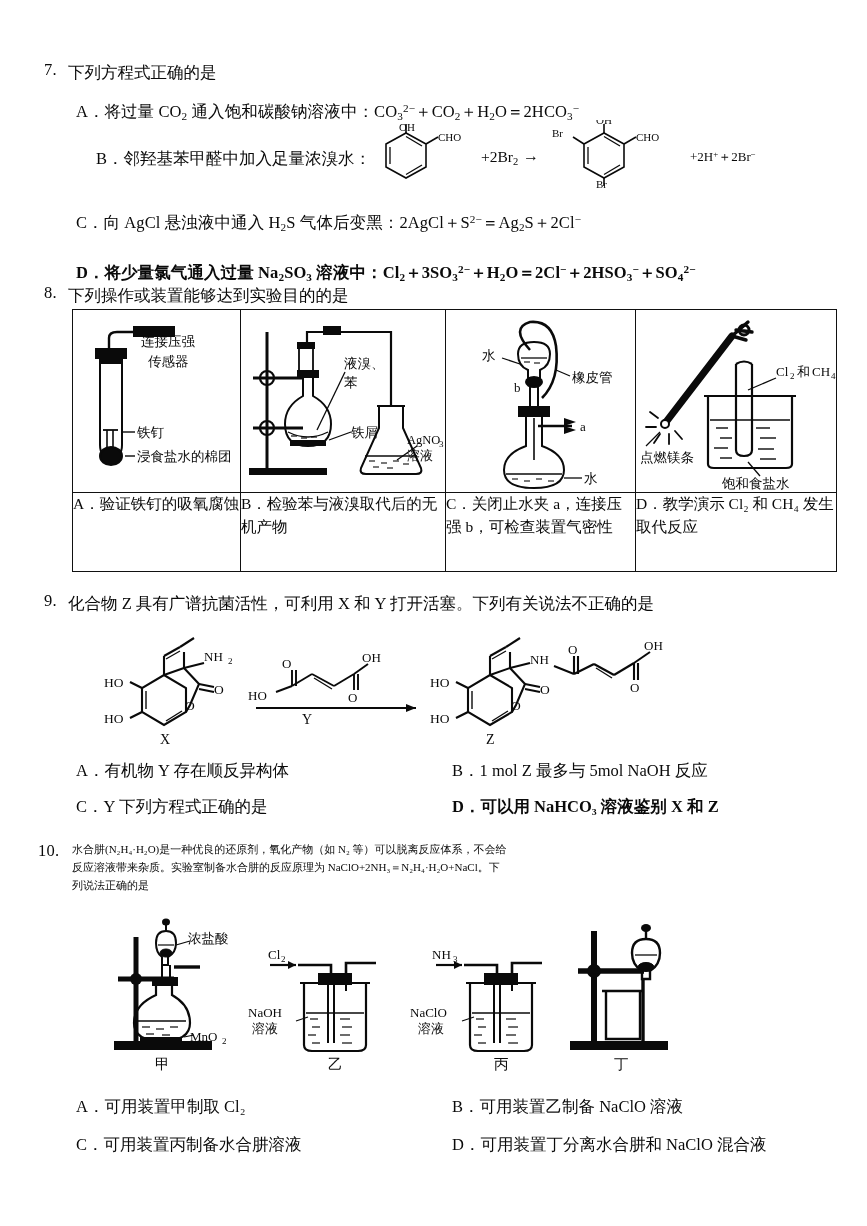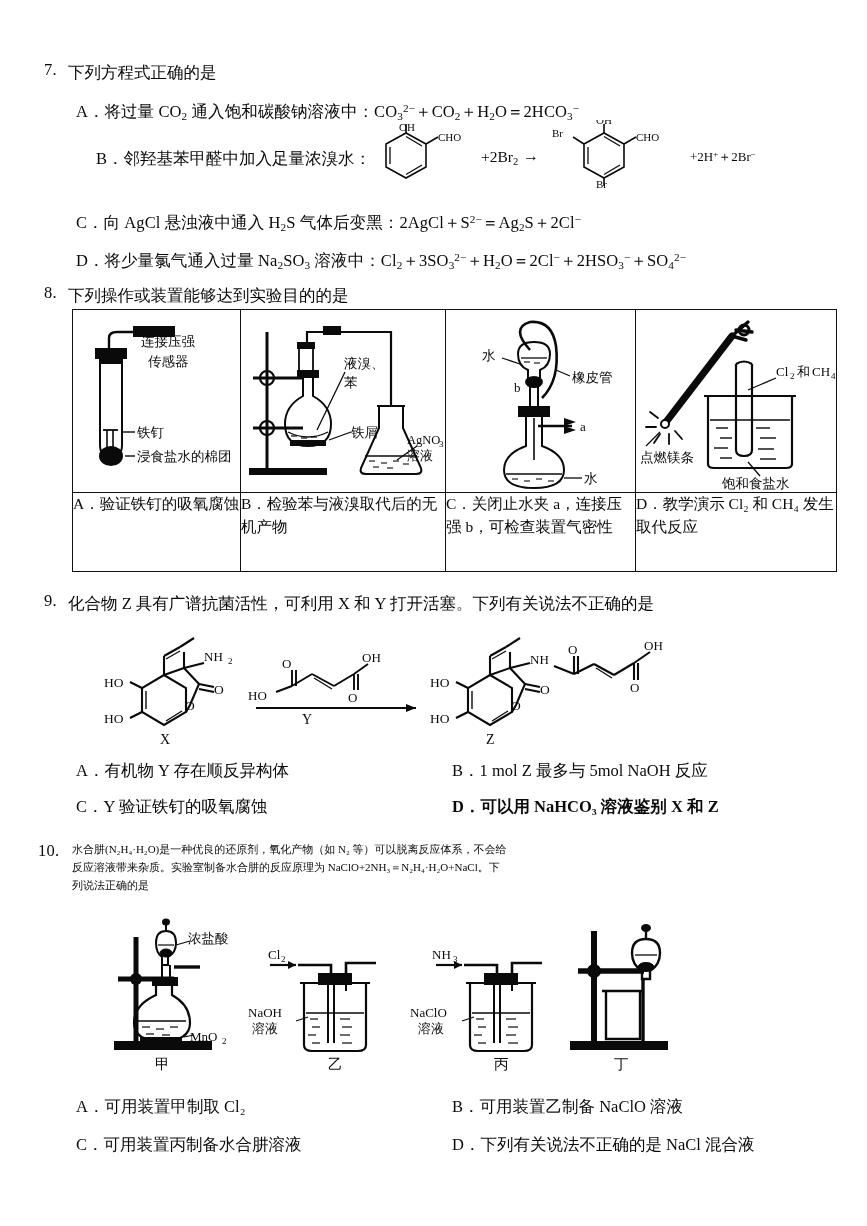--- a/index.html
+++ b/index.html
@@ -135,21 +135,21 @@
       <text x="50" y="68" font-size="11" font-family="'Liberation Serif',serif" fill="#0a0a0a">Br</text>
     </svg>
   </div>
 
   <div class="struct" style="left:690px; top:148px; font-size:13px;">+2H<sup>+</sup>＋2Br<sup>−</sup></div>
 
   <div class="opt" style="left:76px; top:212px;">
     <span>C．</span><span class="eq">向 AgCl 悬浊液中通入 H<sub>2</sub>S 气体后变黑：2AgCl＋S<sup>2−</sup>＝Ag<sub>2</sub>S＋2Cl<sup>−</sup></span>
   </div>
 
-  <div class="opt" style="left:76px; top:250px;">
+  <div class="opt" style="left:76px; top:262px;font-weight:bold;">
     <span>D．</span><span class="eq">将少量氯气通入过量 Na<sub>2</sub>SO<sub>3</sub> 溶液中：Cl<sub>2</sub>＋3SO<sub>3</sub><sup>2−</sup>＋H<sub>2</sub>O＝2Cl<sup>−</sup>＋2HSO<sub>3</sub><sup>−</sup>＋SO<sub>4</sub><sup>2−</sup></span>
   </div>
 
   <div class="qnum" style="left:44px; top:283px;">
     <span>8.</span>
   </div>
   <div class="qstem" style="position:absolute; left:68px; top:283px;">下列操作或装置能够达到实验目的的是</div>
 
   <table class="table8">
     <tbody>
@@ -447,21 +447,21 @@
     </svg>
   </div>
 
   <div class="opt" style="left:76px; top:760px;">
     <span>A．</span><span>有机物 Y 存在顺反异构体</span>
   </div>
   <div class="opt" style="left:452px; top:760px;">
     <span>B．</span><span>1 mol Z 最多与 5mol NaOH 反应</span>
   </div>
   <div class="opt" style="left:76px; top:796px;">
-    <span>C．</span><span>Y 验证铁钉的吸氧腐蚀</span>
+    <span>C．</span><span>Y 下列方程式正确的是</span>
   </div>
   <div class="opt" style="left:452px; top:796px;font-weight:bold;">
     <span>D．</span><span>可以用 NaHCO₃ 溶液鉴别 X 和 Z</span>
   </div>
 
   <div class="qnum" style="left:38px; top:841px;">
     <span>10.</span>
   </div>
   <div style="position:absolute; left:72px; top:841px; width:762px; font-size:11px; line-height:1.62;">
     <div>水合肼(N₂H₄·H₂O)是一种优良的还原剂，氧化产物（如 N₂ 等）可以脱离反应体系，不会给</div>
@@ -596,16 +596,16 @@
   <div class="opt" style="left:76px; top:1096px;">
     <span>A．</span><span>可用装置甲制取 Cl₂</span>
   </div>
   <div class="opt" style="left:452px; top:1096px;">
     <span>B．</span><span>可用装置乙制备 NaClO 溶液</span>
   </div>
   <div class="opt" style="left:76px; top:1134px;">
     <span>C．</span><span>可用装置丙制备水合肼溶液</span>
   </div>
   <div class="opt" style="left:452px; top:1134px;">
-    <span>D．</span><span>下列有关说法不正确的是 NaCl 混合液</span>
+    <span>D．</span><span>可用装置丁分离水合肼和 NaClO 混合液</span>
   </div>
 
 </div>
 
 </body></html>

